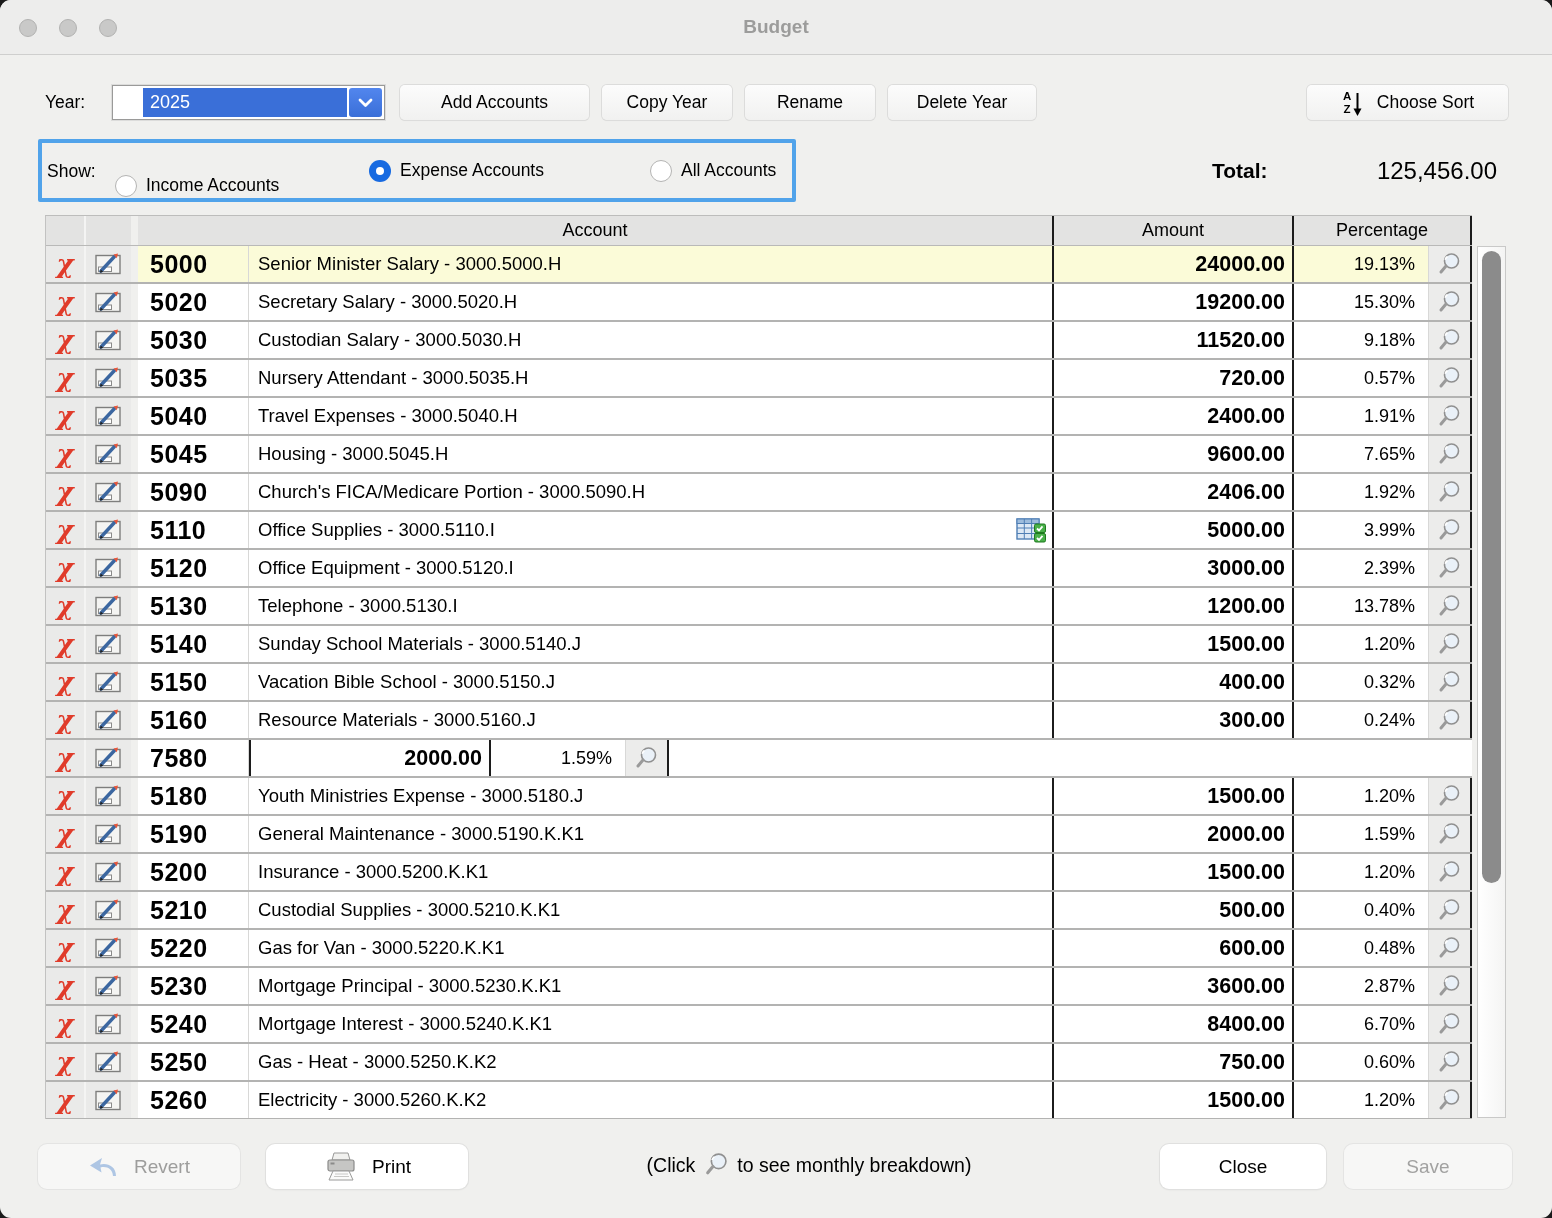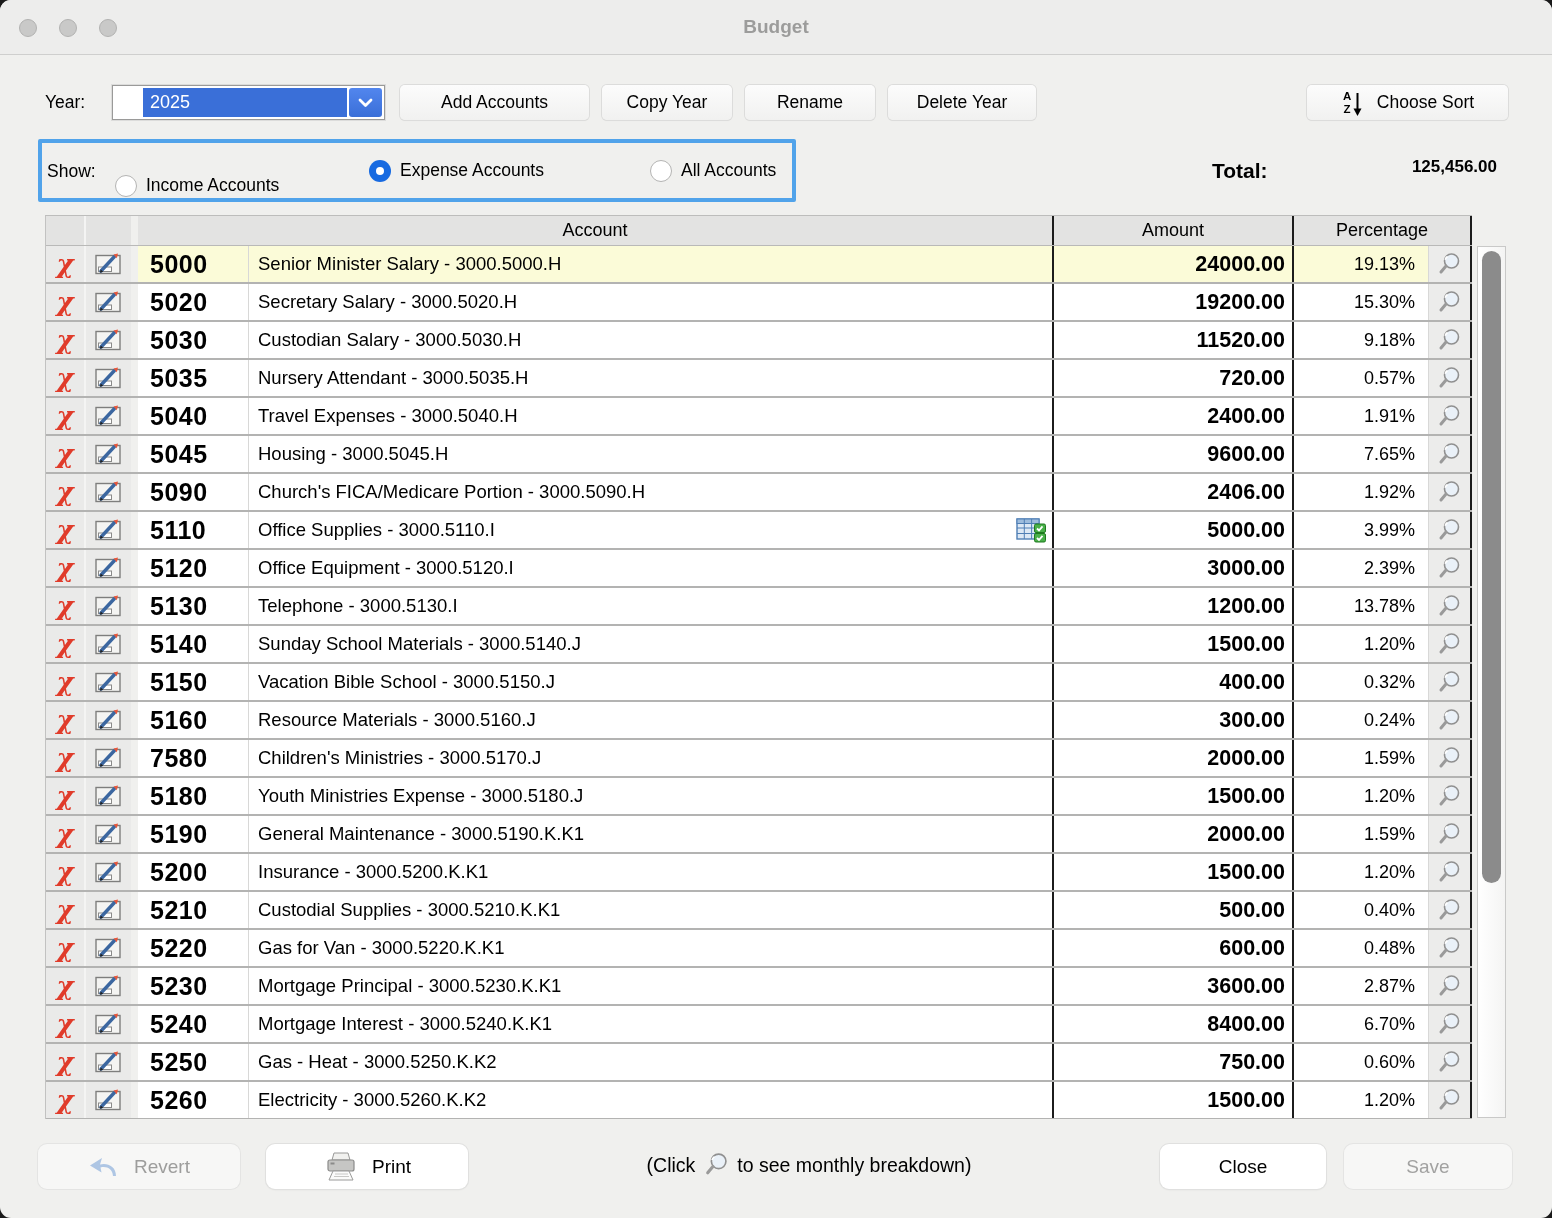--- a/index.html
+++ b/index.html
@@ -43,21 +43,21 @@
             align-items:center; gap:9px; font-size:17.5px; cursor:default; }
   #rg0{ left:73px;margin-top:15px; } #rg1{ left:327px; } #rg2{ left:608px; }
   .radio { width:22px; height:22px; border-radius:50%; background:#fff; border:1.5px solid #b4b4b3;
            position:relative; flex:none; }
   .radio.on { background:#176ae1; border:none; }
   .radio.on::after { content:""; position:absolute; left:50%; top:50%; width:8px; height:8px;
                      margin:-4px 0 0 -4px; border-radius:50%; background:#fff; }
 
   
   #total-label { position:absolute; left:1212px; top:159px; font-size:21px; font-weight:bold; }
-  #total-value { position:absolute; right:55px; top:157px; font-size:17px; font-weight:bold; }
+  #total-value { position:absolute; right:55px; top:157px; font-size:24px; font-weight:normal; }
 
   
   .table { position:absolute; left:45px; top:215px; width:1427px; height:904px;
            border-top:1px solid #bdbdbc; border-left:1px solid #c2c2c1; overflow:hidden; background:#fff; }
   .thead { display:flex; height:30px; background:#e3e3e2; border-bottom:1px solid #b9b9b8;
            font-size:18px; }
   .thead > div { display:flex; align-items:center; justify-content:center; height:100%; }
   .h-x   { width:40px; border-right:2px solid #f4f4f3; background:#e3e3e2; }
   .h-e   { width:52px; border-right:7px solid #f0f0ee; background:#e3e3e2; }
   .h-acc { flex:1; }
@@ -590,23 +590,20 @@
  <svg width="27" height="25" viewBox="0 0 27 25">
   <rect x="1" y="3.5" width="24" height="18" fill="#f4f4f2" stroke="#7e7e7d" stroke-width="1.4"></rect>
   <rect x="3.5" y="15" width="13" height="4.5" fill="#fff" stroke="#8a8a89" stroke-width="1"></rect>
   <line x1="6" y1="19" x2="19.5" y2="4.5" stroke="#3c67a0" stroke-width="3.4" stroke-linecap="round"></line>
   <polygon points="18.5,2.5 23,1.5 21.8,6.2" fill="#e8563a"></polygon>
   <polygon points="4.8,20.8 8.2,19.8 5.8,17.6" fill="#222"></polygon>
  </svg>
             </span>
           </div>
           <div class="c cn">7580</div>
-          <div class="c cm">
-            <span class="nm">Children's Ministries - 3000.5170.J</span>
-          </div>
           <div class="c ca">2000.00</div>
           <div class="c cp">1.59%</div>
           <div class="c cg">
             <span style="display:flex">
  <svg width="25" height="25" viewBox="0 0 25 25">
   <circle cx="14.5" cy="9" r="7" fill="#eaf1f8" stroke="#909090" stroke-width="1.6"></circle>
   <path d="M10.5 4.5 a6.2 6.2 0 0 0 -2.4 3.2" stroke="#fff" stroke-width="1.6" fill="none"></path>
   <line x1="9" y1="14" x2="4" y2="20" stroke="#9a9a9a" stroke-width="3" stroke-linecap="round"></line>
  </svg>
             </span>

